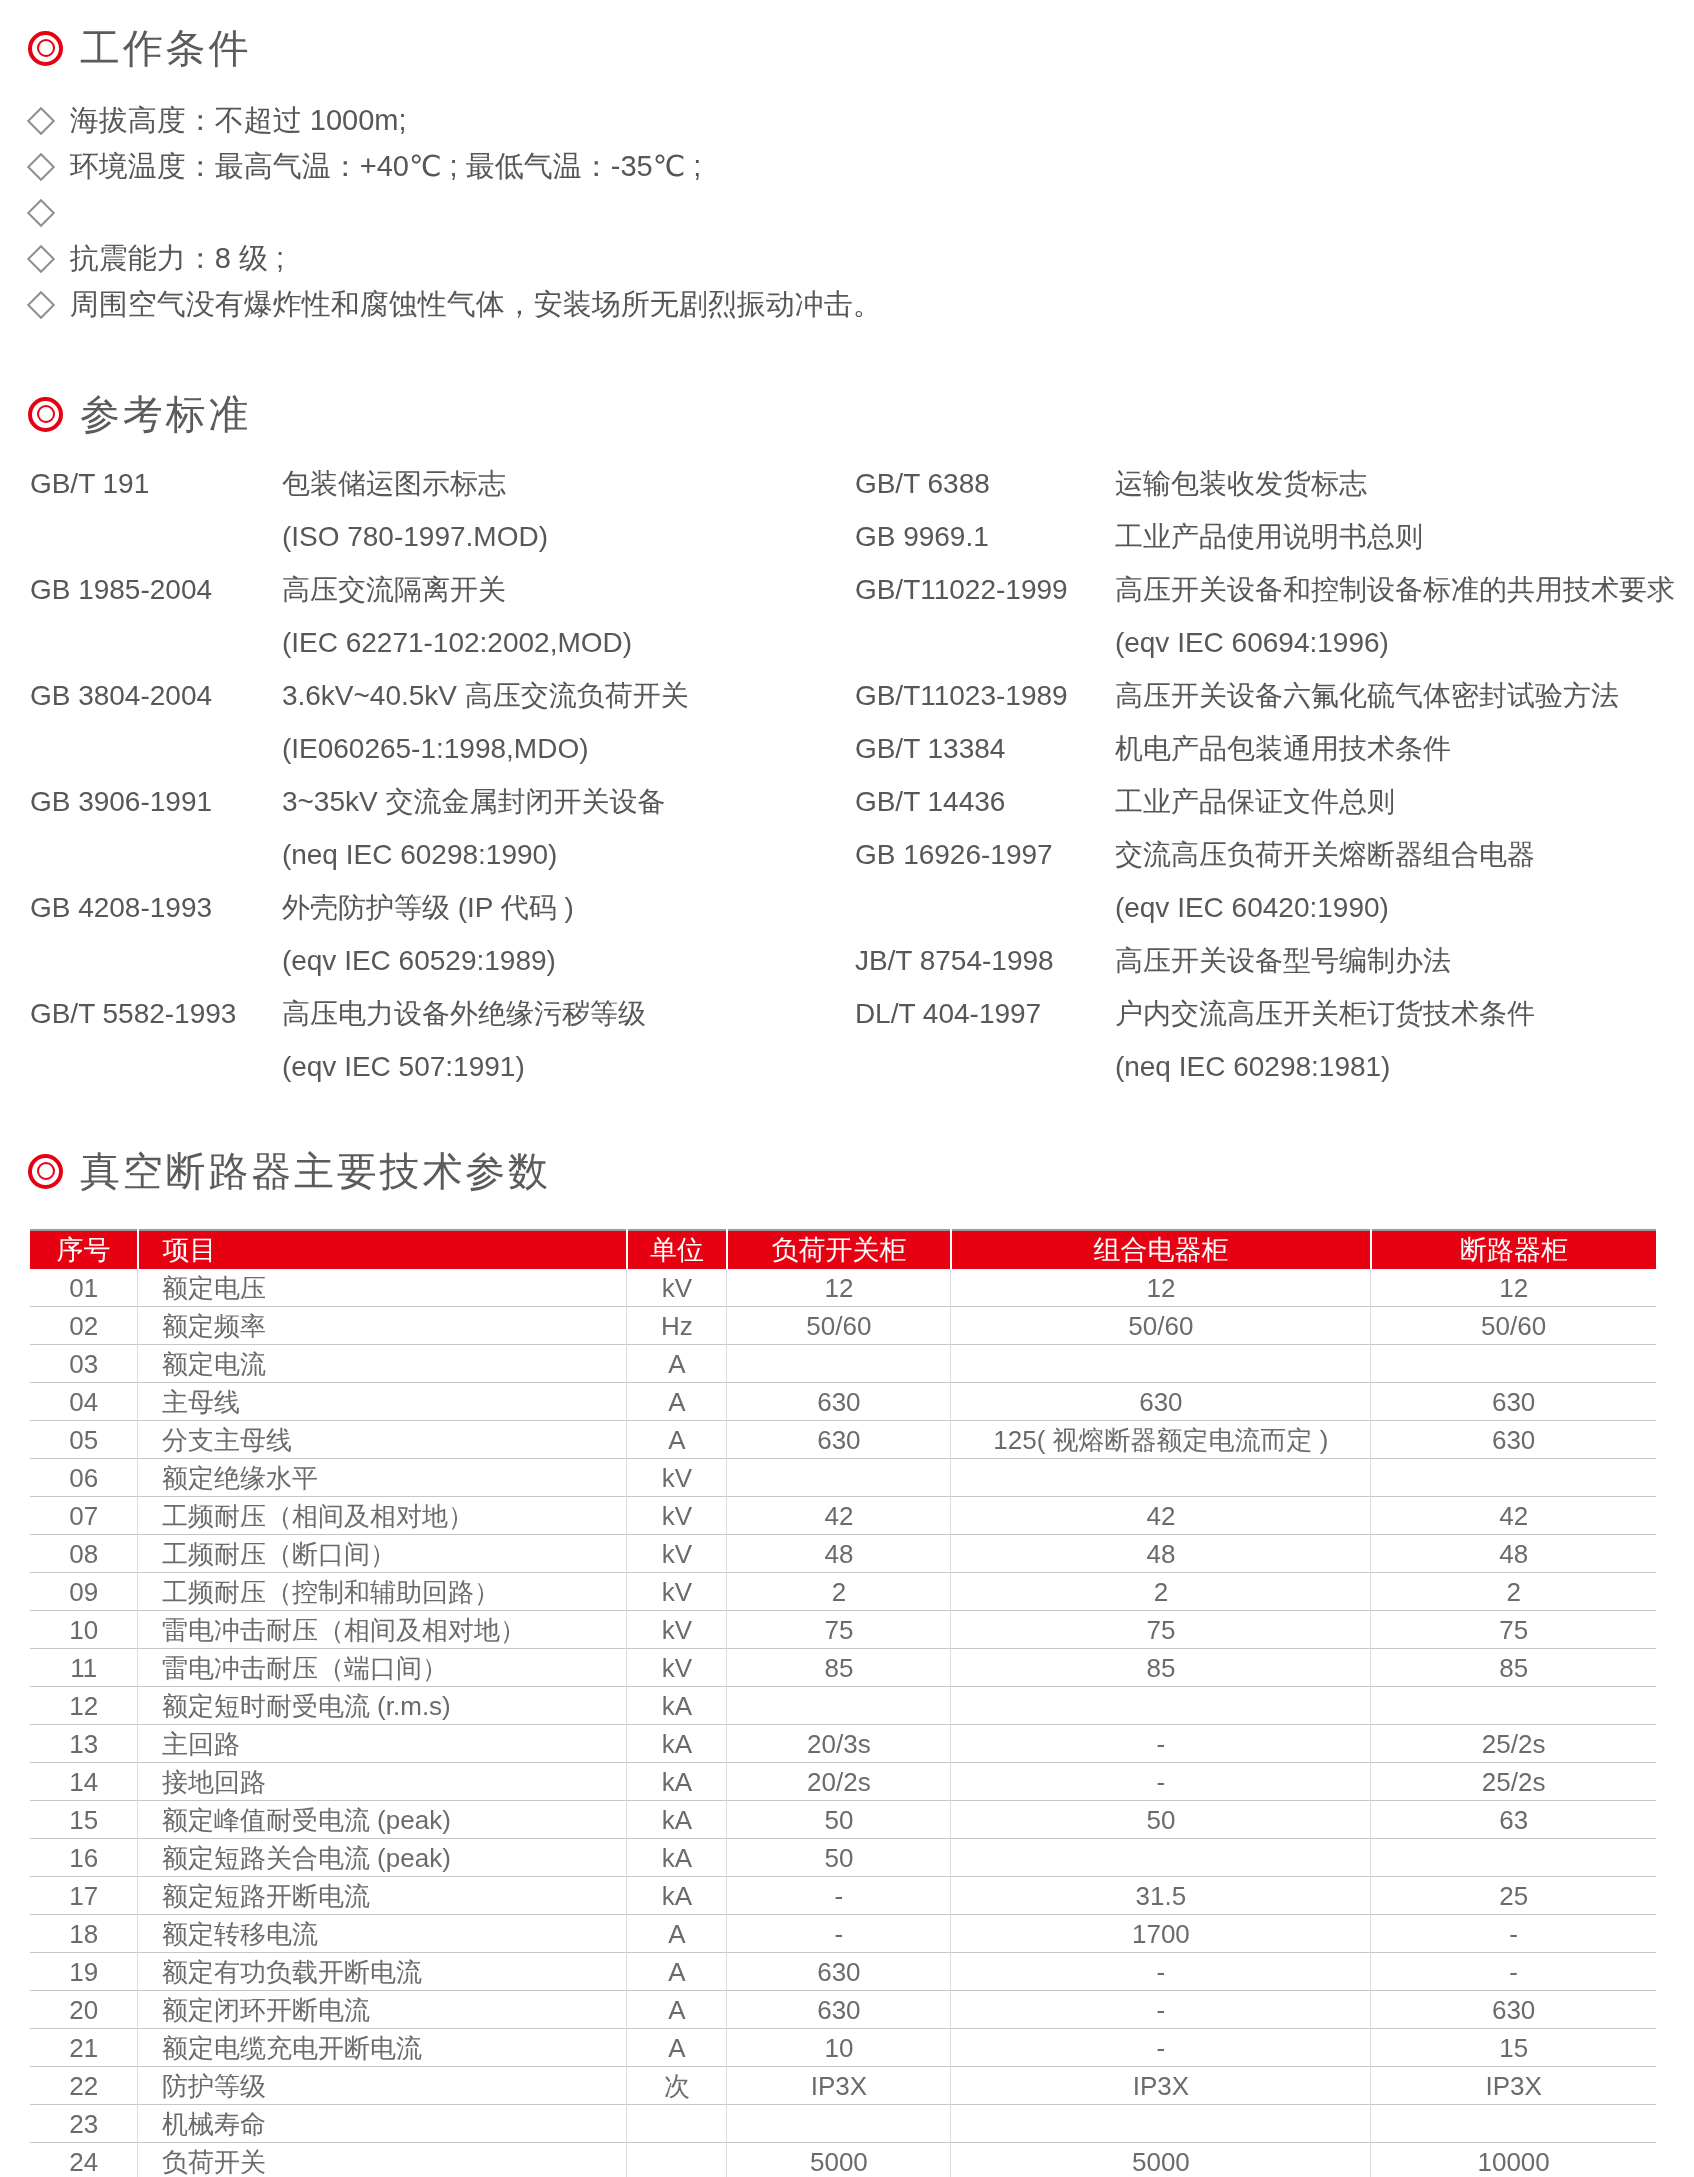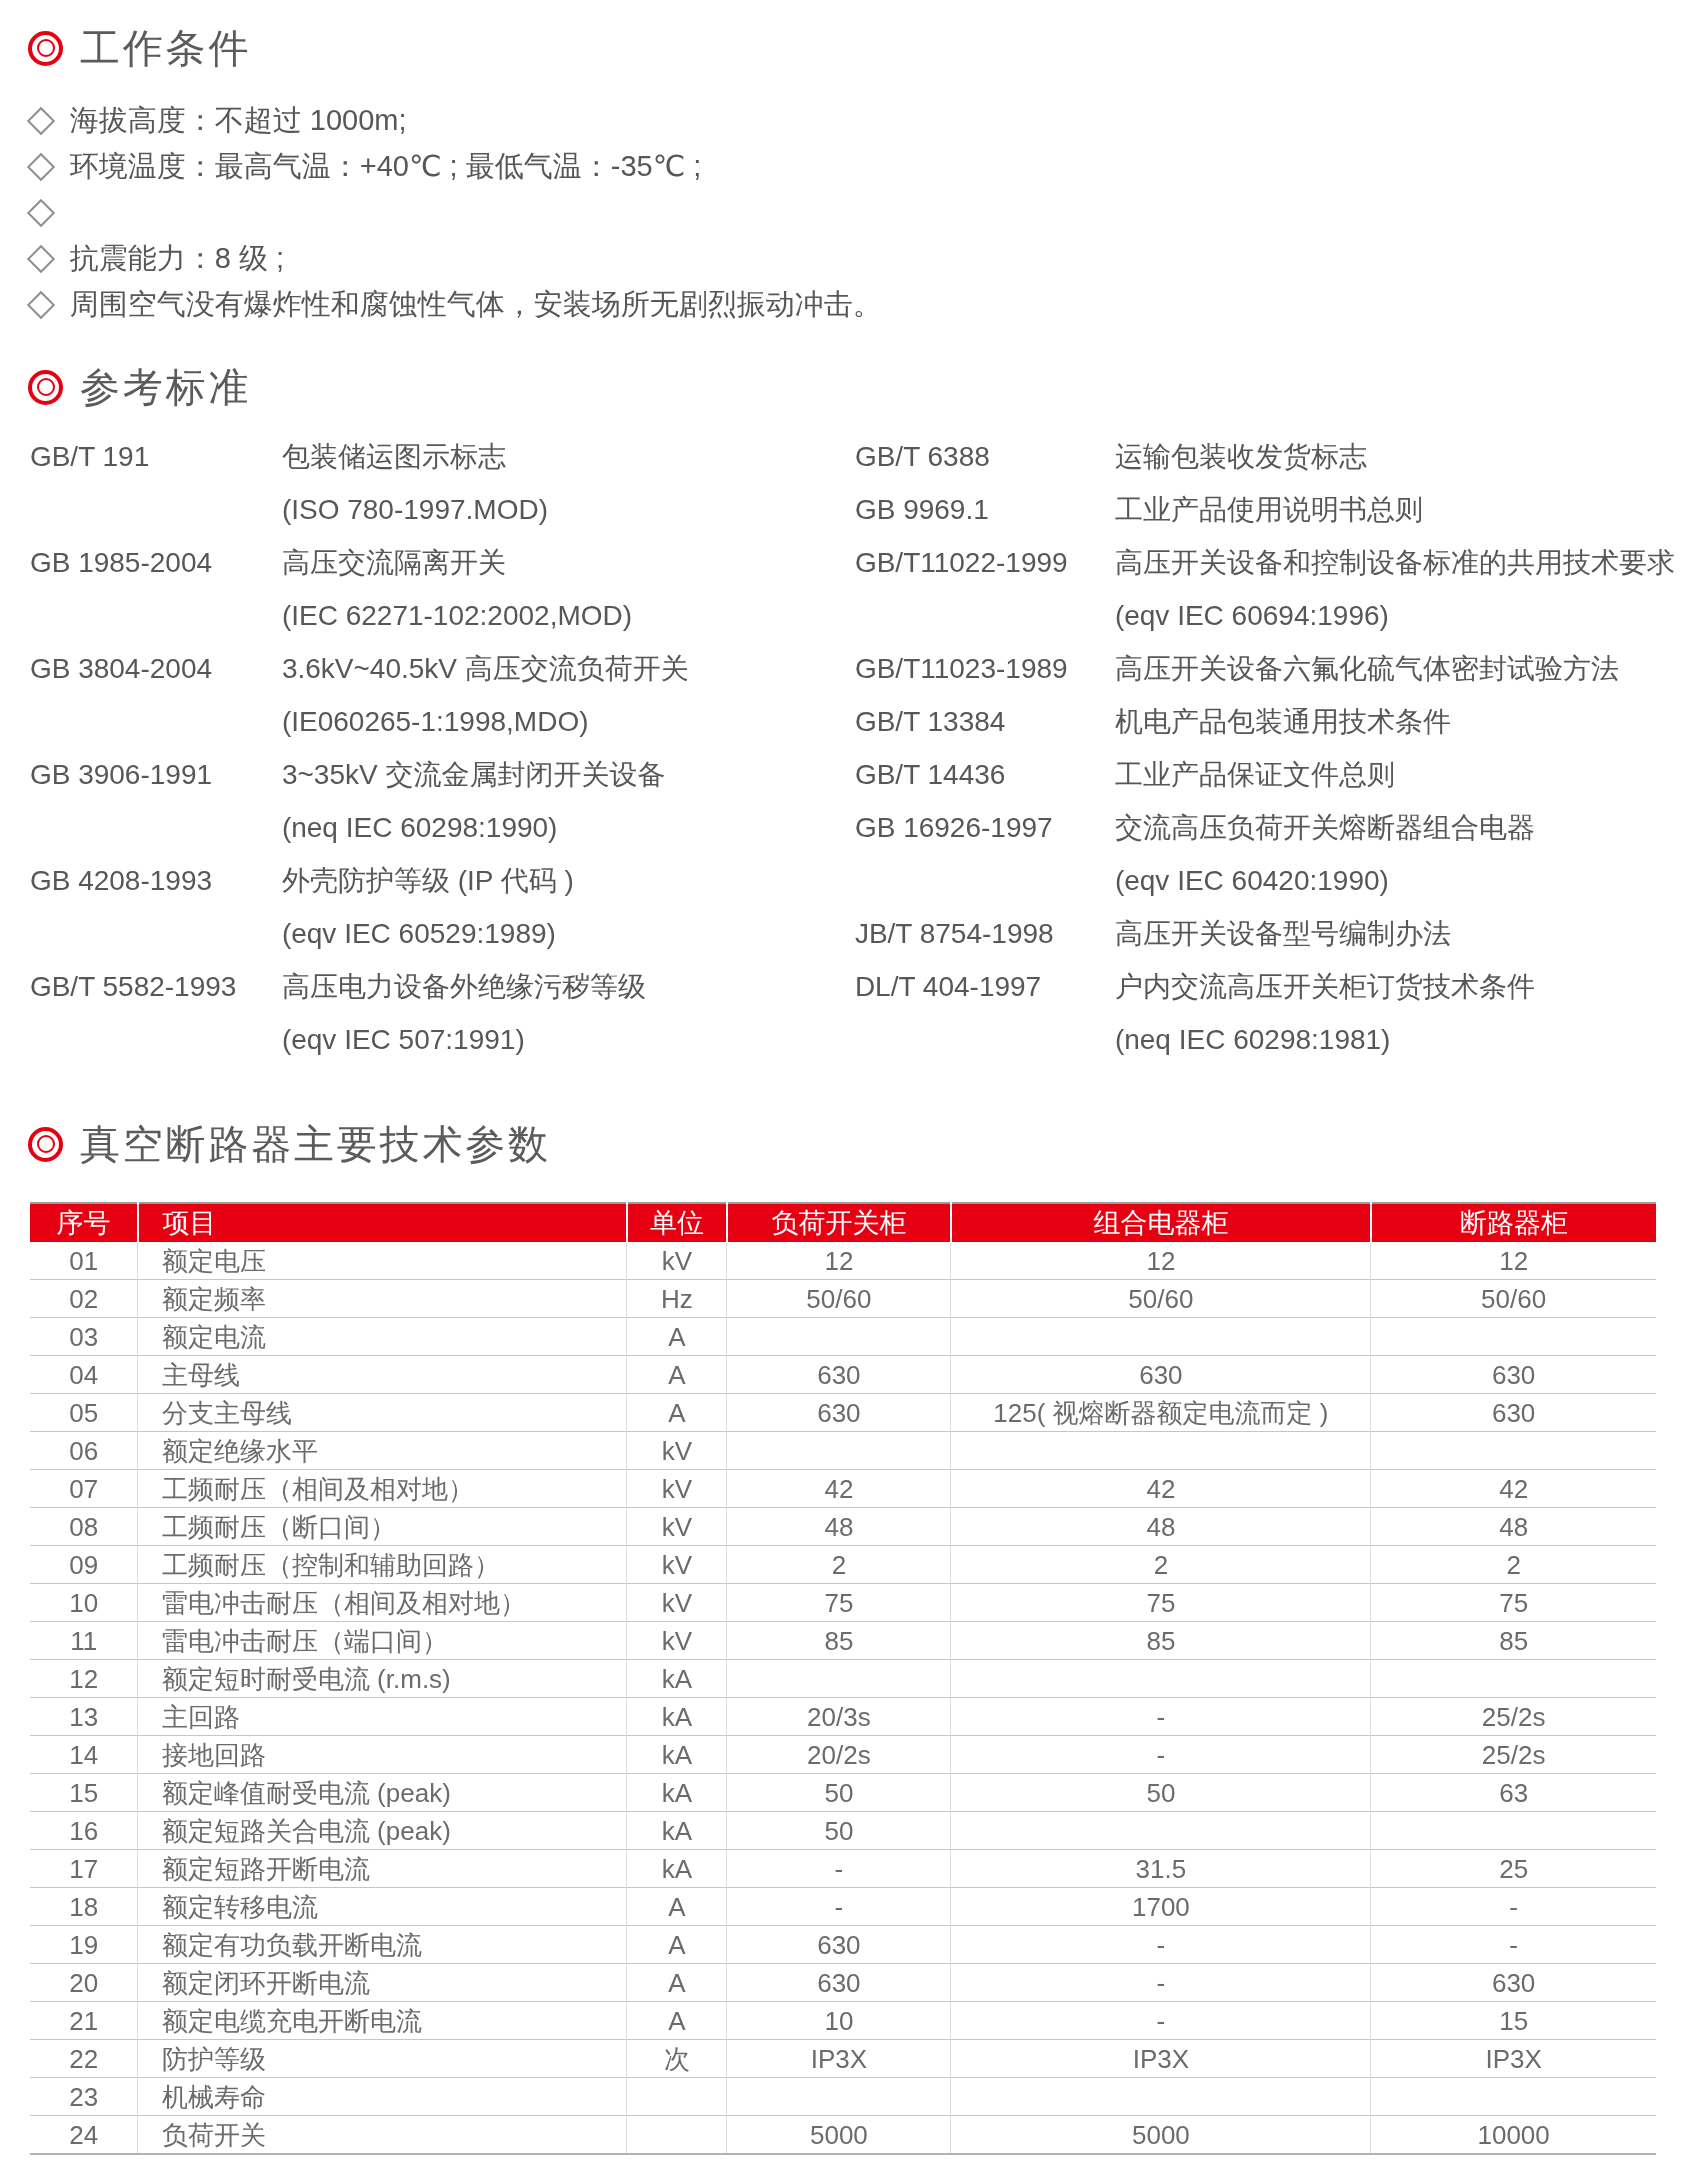--- a/index.html
+++ b/index.html
@@ -30,21 +30,21 @@
   #sec-conditions{margin:26px 0 0 28px;}
   .cond-list{list-style:none;margin:28px 0 0 0;padding:0;}
   .cond-item{display:flex;align-items:center;height:46px;font-size:29px;color:#585656;}
   .diamond{
     width:16px;height:16px;flex:none;
     border:2.8px solid #8f8f8f;
     transform:rotate(45deg);
     margin:0 19px 0 2.8px;
   }
   
-  #sec-standards{margin:37px 0 0 28px;}
+  #sec-standards{margin:64px 0 0 28px;}
   .standards{
     display:grid;
     grid-template-columns:252px 573px 260px auto;
     margin:21px 0 0 1.9px;
   }
   .standards > div{
     height:53px;display:flex;align-items:center;
     font-size:28px;color:#585656;white-space:nowrap;
   }
   

